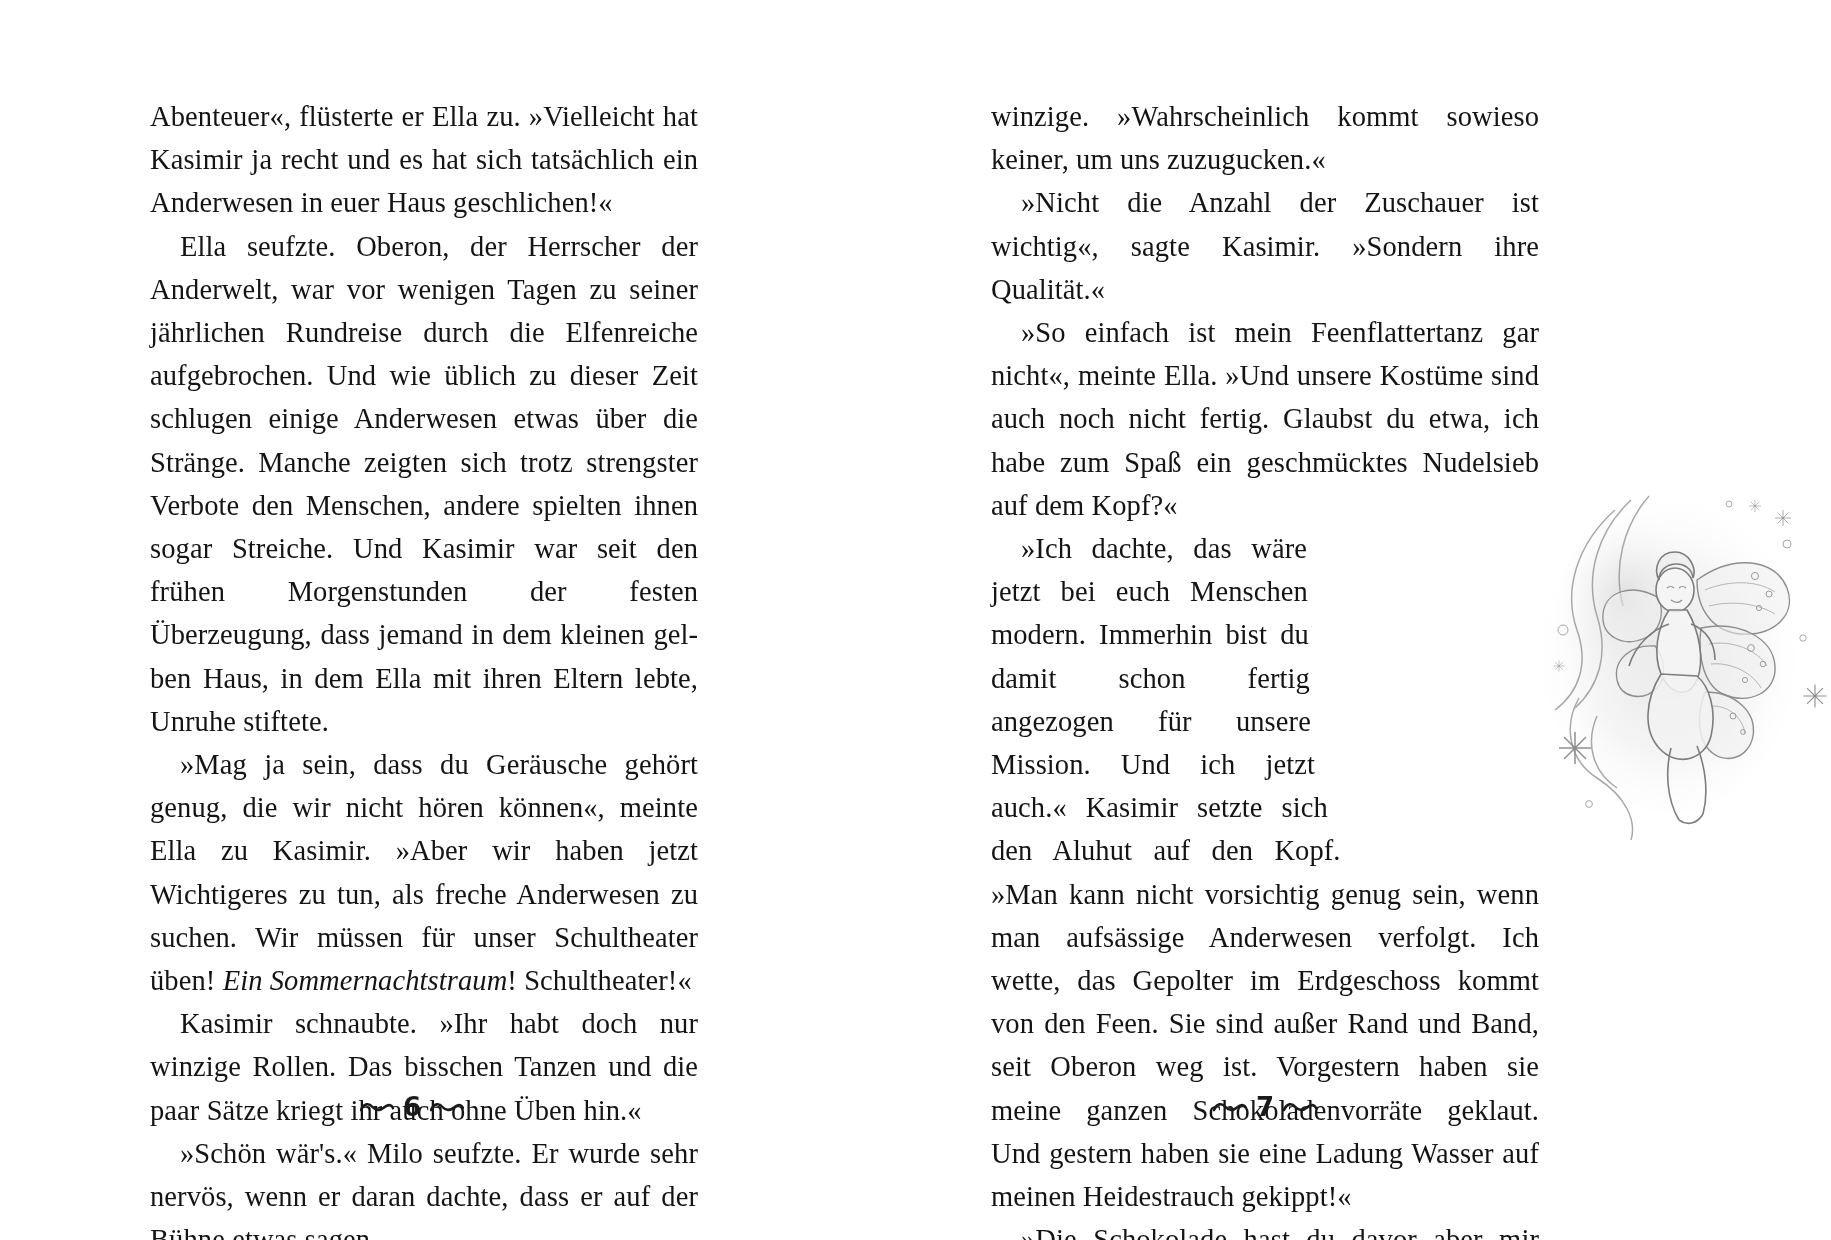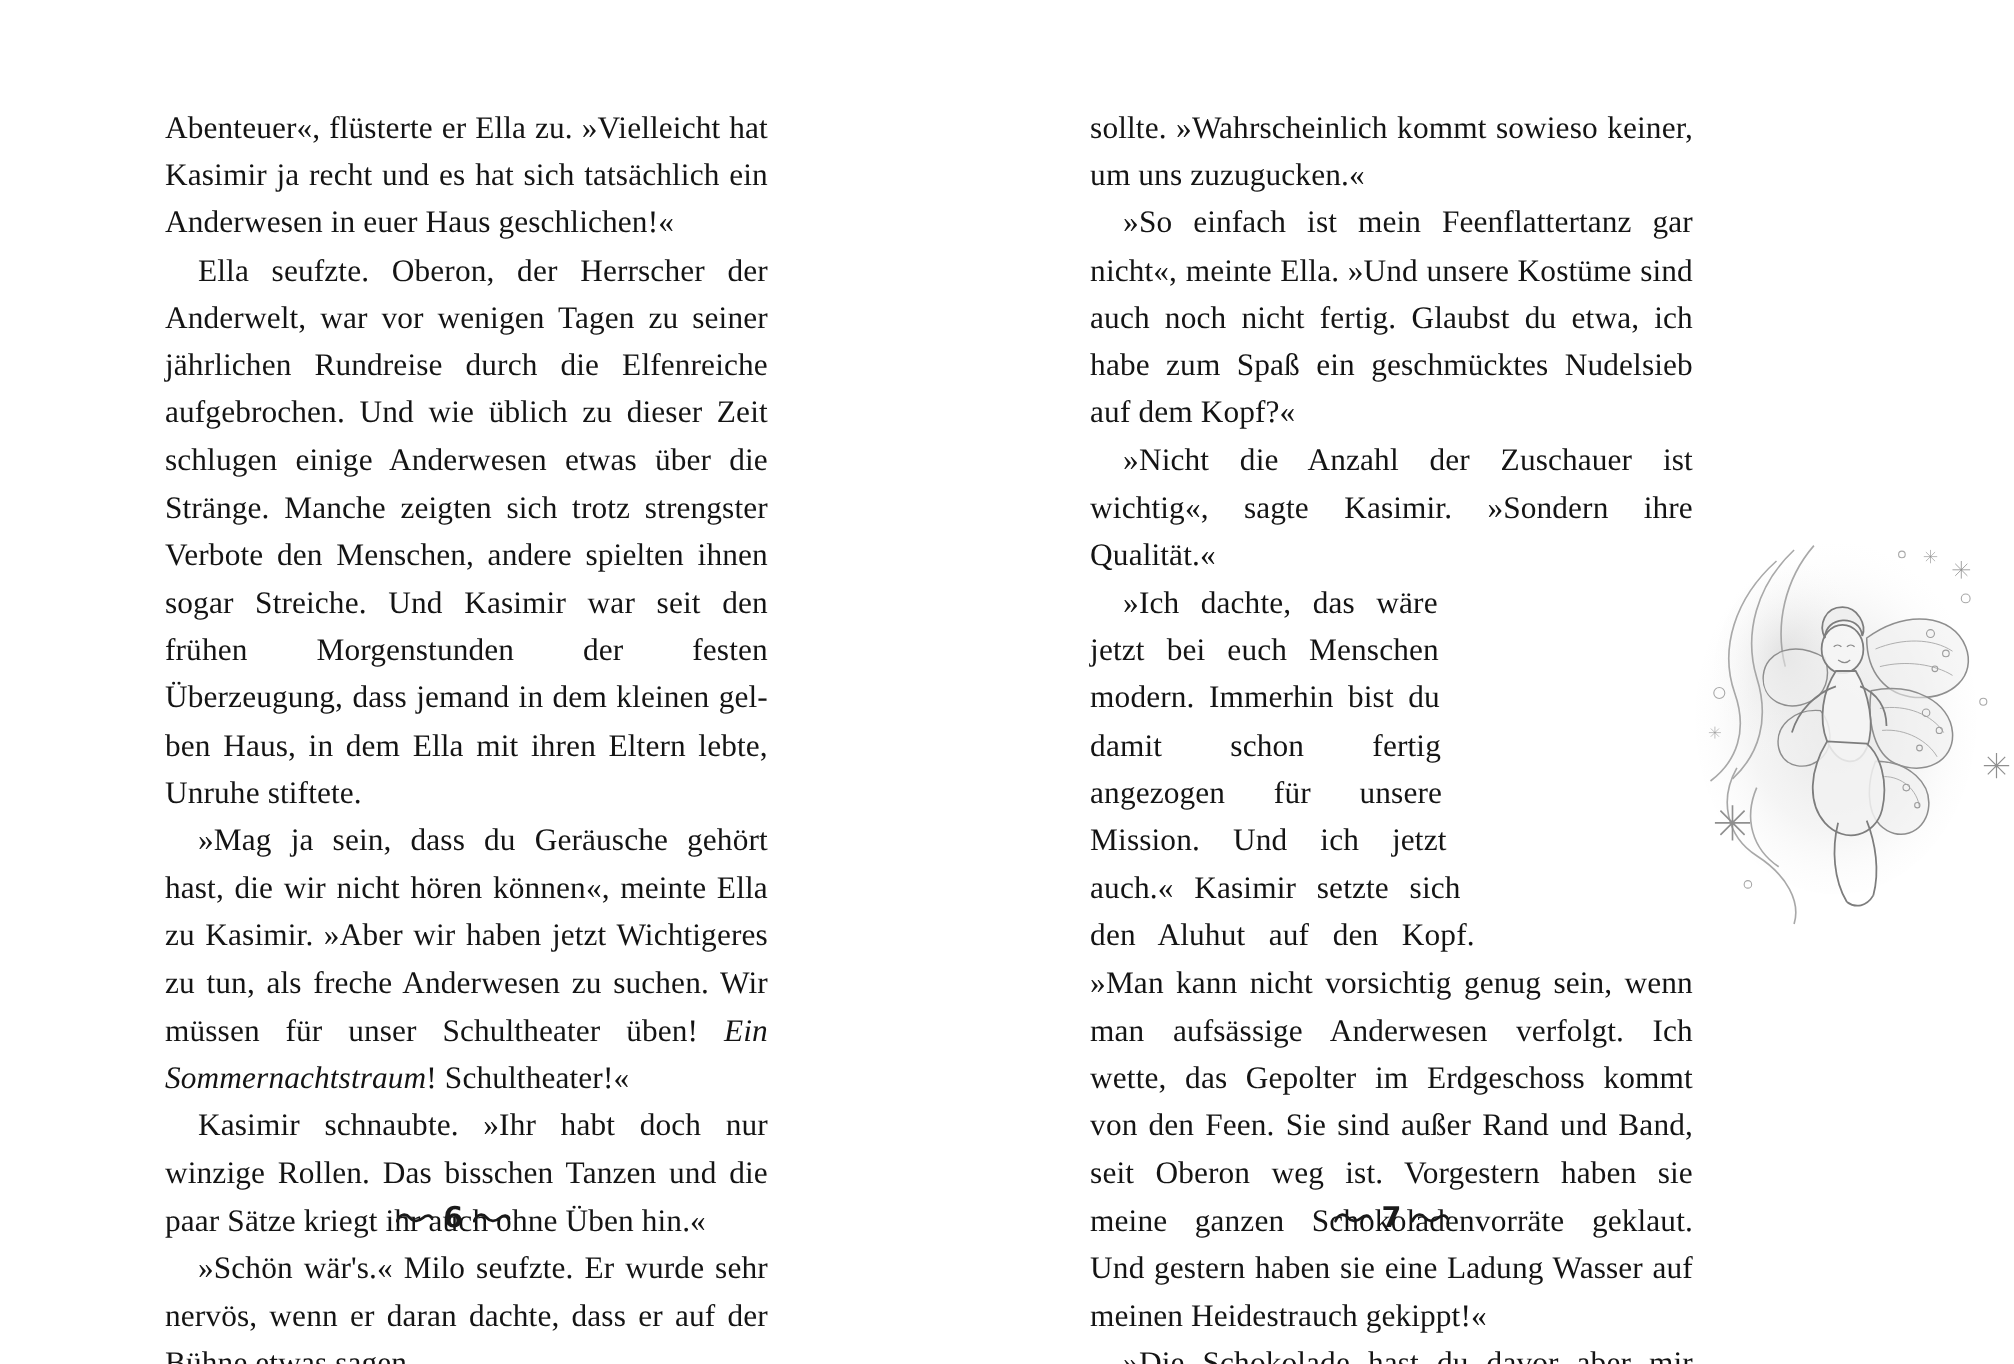--- a/index.html
+++ b/index.html
@@ -115,21 +115,21 @@
 
 <div class="spread">
 
   <div class="page page-left">
     <div class="textblock">
 
       <p>Abenteuer«, flüsterte er Ella zu. »Vielleicht hat Kasimir ja recht und es hat sich tatsächlich ein Anderwesen in euer Haus geschlichen!«</p>
 
       <p class="ind">Ella seufzte. Oberon, der Herrscher der Anderwelt, war vor wenigen Tagen zu seiner jährlichen Rundreise durch die Elfenreiche aufgebrochen. Und wie üblich zu dieser Zeit schlugen einige Anderwesen etwas über die Stränge. Manche zeigten sich trotz strengster Verbote den Menschen, andere spielten ihnen sogar Streiche. Und Kasimir war seit den frühen Morgenstunden der festen Überzeugung, dass jemand in dem kleinen gel­ben Haus, in dem Ella mit ihren Eltern lebte, Unruhe stiftete.</p>
 
-      <p class="ind"><span>»Mag ja sein, dass du Geräusche gehört hast, die wir nicht hören können«, meinte Ella zu Kasimir. »Aber wir haben jetzt Wichtigeres zu tun, als freche Anderwesen zu suchen. Wir müssen für unser Schultheater üben! </span><span class="ital">Ein Sommernachtstraum</span><span>! Schultheater!«</span></p>
+      <p class="ind"><span>»Mag ja sein, dass du Geräusche gehört genug, die wir nicht hören können«, meinte Ella zu Kasimir. »Aber wir haben jetzt Wichtigeres zu tun, als freche Anderwesen zu suchen. Wir müssen für unser Schultheater üben! </span><span class="ital">Ein Sommernachtstraum</span><span>! Schultheater!«</span></p>
 
       <p class="ind">Kasimir schnaubte. »Ihr habt doch nur winzige Rollen. Das bisschen Tanzen und die paar Sätze kriegt ihr auch ohne Üben hin.«</p>
 
       <p class="ind">»Schön wär's.« Milo seufzte. Er wurde sehr nervös, wenn er daran dachte, dass er auf der Bühne etwas sagen</p>
 
     </div>
 
     <div class="folio">
       <span class="folio-inner">
         <span class="folio-swash">
@@ -143,25 +143,25 @@
             <path d="M1 11 C4 4, 9 4, 12.5 8 C15.5 11.5, 20 12, 24 8.5 C28 5, 31.5 5.5, 33 9" stroke="#1a1a1a" stroke-width="2.6" stroke-linecap="round" fill="none"></path>
           </svg>
         </span>
       </span>
     </div>
   </div>
 
   <div class="page page-right">
     <div class="textblock">
 
-      <p>sollte. »Wahrscheinlich kommt sowieso keiner, um uns zuzugucken.«</p>
+      <p>winzige. »Wahrscheinlich kommt sowieso keiner, um uns zuzugucken.«</p>
+
+      <p class="ind">»Nicht die Anzahl der Zuschauer ist wichtig«, sagte Kasimir. »Sondern ihre Qualität.«</p>
 
       <p class="ind">»So einfach ist mein Feenflattertanz gar nicht«, meinte Ella. »Und unsere Kostüme sind auch noch nicht fertig. Glaubst du etwa, ich habe zum Spaß ein geschmücktes Nudelsieb auf dem Kopf?«</p>
-
-      <p class="ind">»Nicht die Anzahl der Zuschauer ist wichtig«, sagte Kasimir. »Sondern ihre Qualität.«</p>
 
       <p class="ind"><span class="illo-float"></span><span>»Ich dachte, das wäre jetzt bei euch Menschen mo­dern. Immerhin bist du damit schon fertig angezogen für unsere Mission. Und ich jetzt auch.« Kasimir setzte sich den Aluhut auf den Kopf. »Man kann nicht vor­sichtig genug sein, wenn man aufsässige Anderwesen verfolgt. Ich wette, das Gepolter im Erdgeschoss kommt von den Feen. Sie sind außer Rand und Band, seit Obe­ron weg ist. Vorgestern haben sie meine ganzen Schokoladenvor­räte geklaut. Und gestern haben sie eine Ladung Wasser auf mei­nen Heidestrauch gekippt!«</span></p>
 
       <p class="ind">»Die Schokolade hast du da­vor aber mir geklaut«, gab Ella</p>
 
     </div>
 
     <div class="illustration">
       <svg viewBox="0 0 320 400" xmlns="http://www.w3.org/2000/svg">
         <defs>

